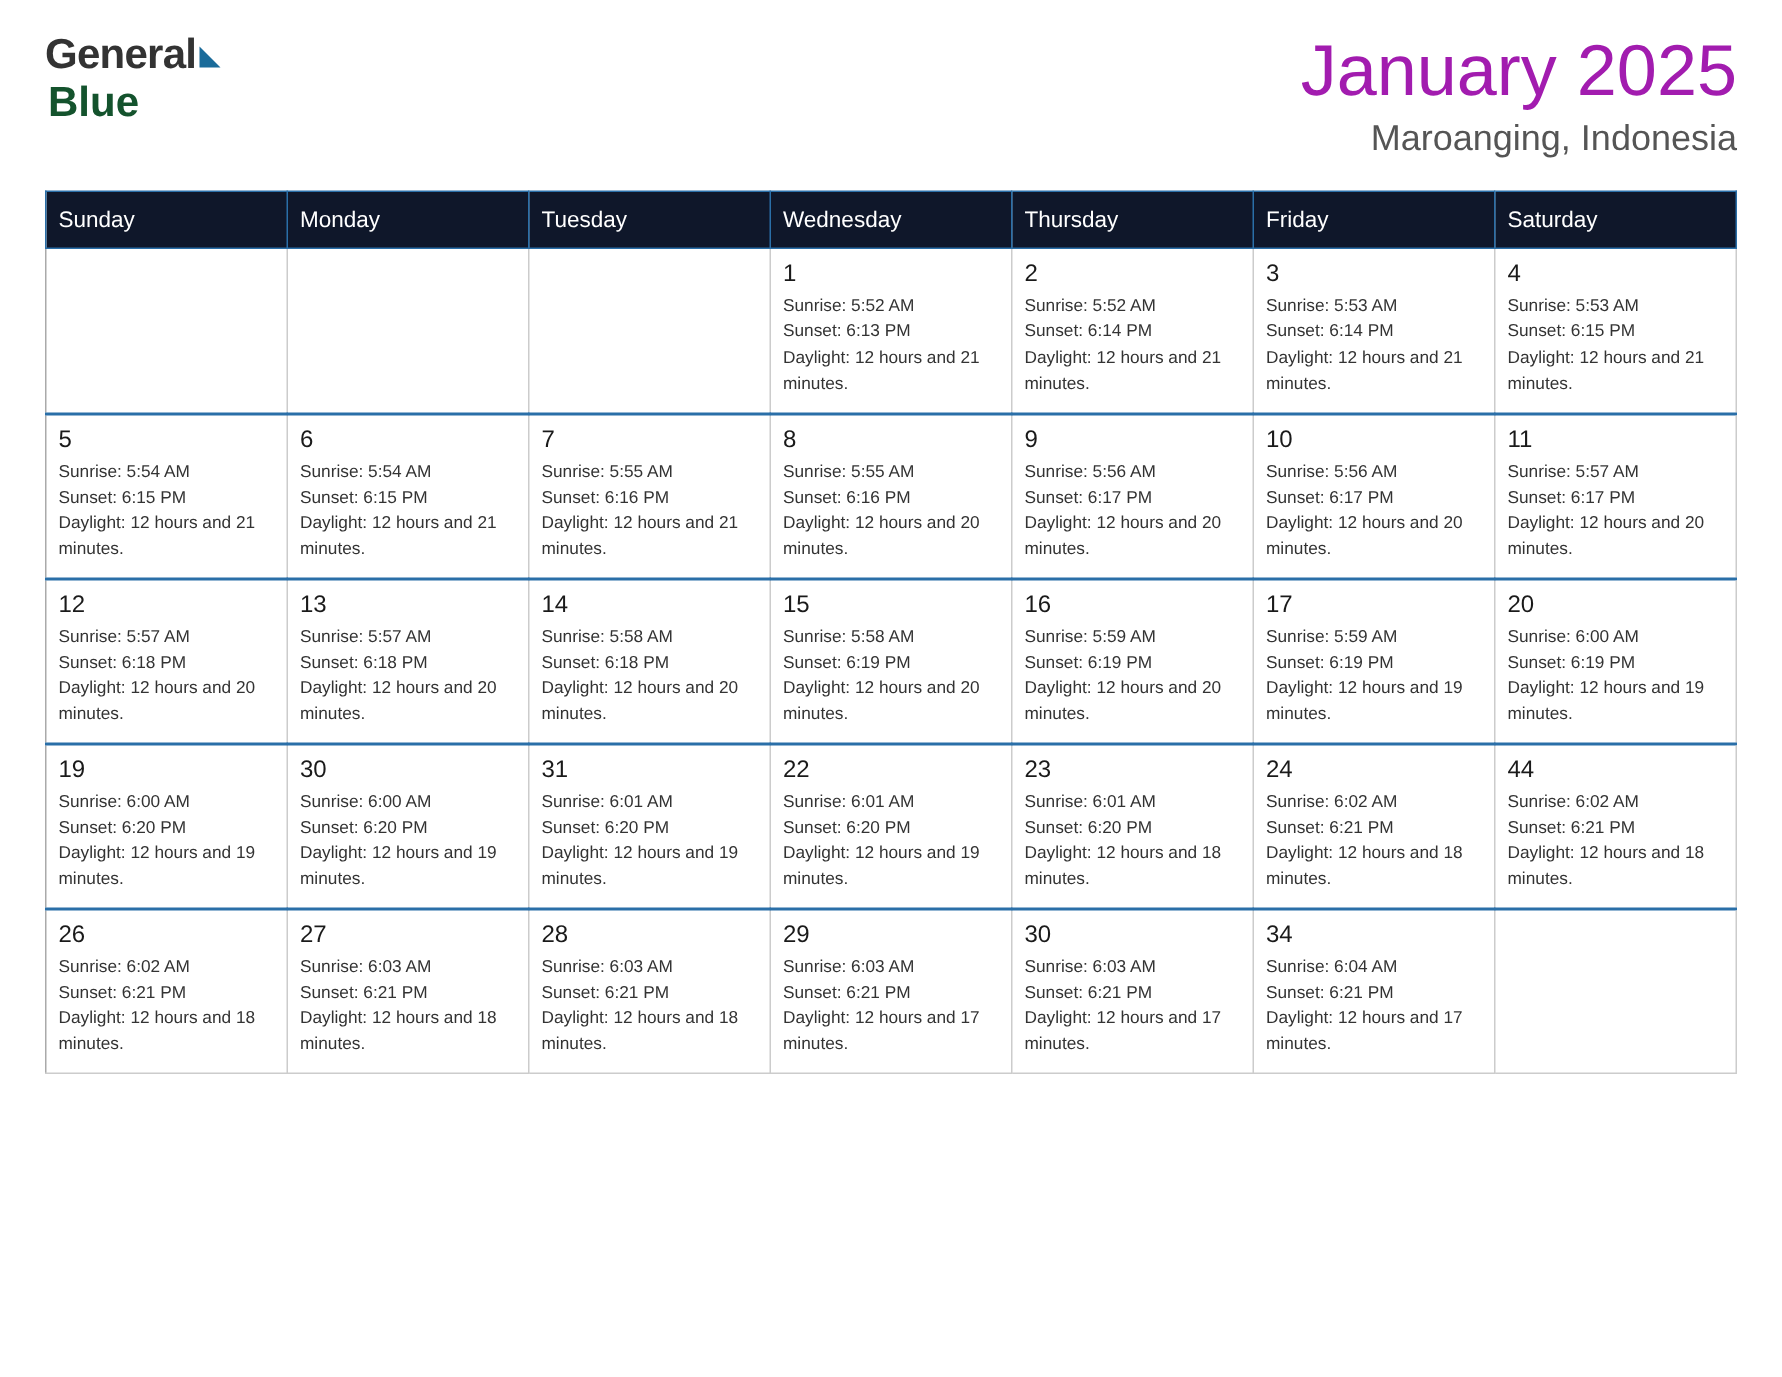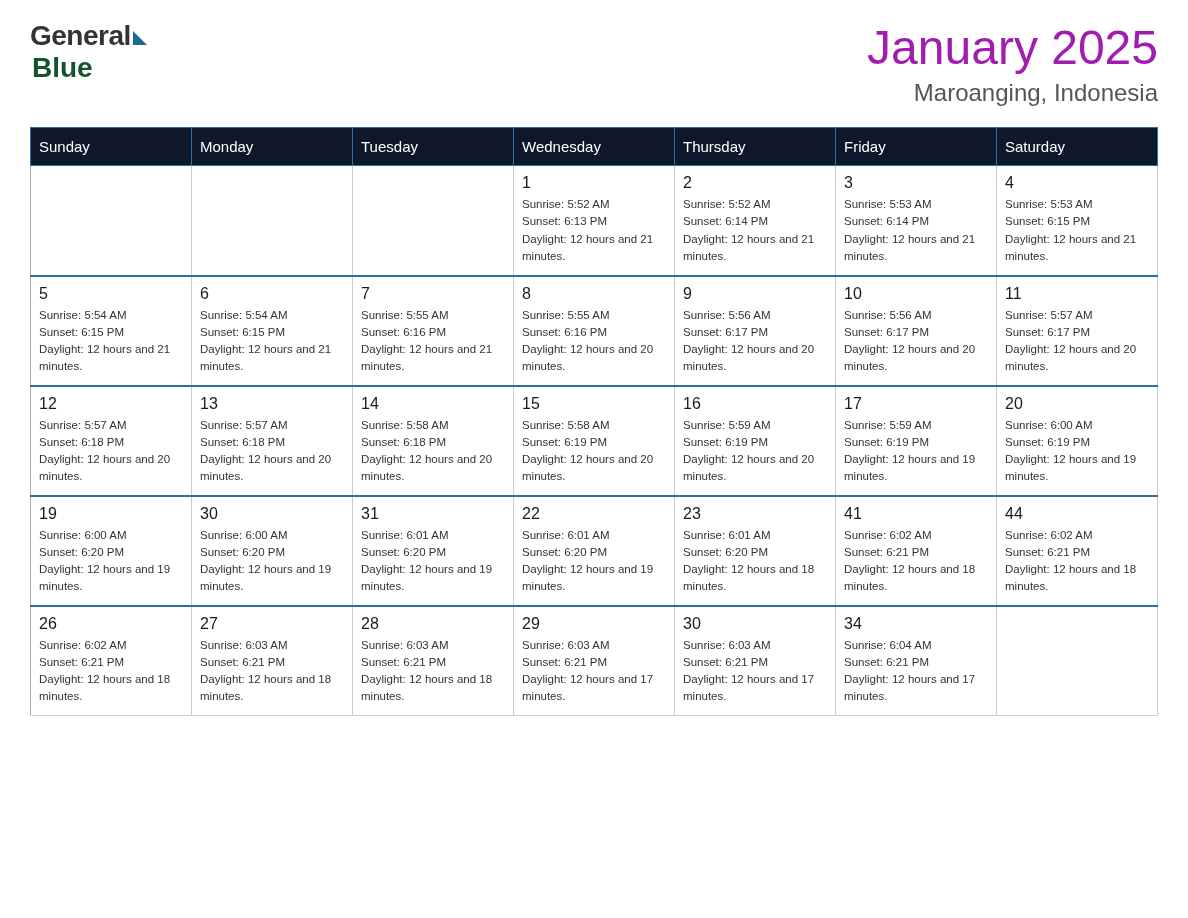--- a/index.html
+++ b/index.html
@@ -279,21 +279,21 @@
 Sunset: 6:20 PM
 Daylight: 12 hours and 19 minutes.</div>
         </td>
         <td>
           <span class="day-number">23</span>
           <div class="day-info" style="white-space: pre-line;">Sunrise: 6:01 AM
 Sunset: 6:20 PM
 Daylight: 12 hours and 18 minutes.</div>
         </td>
         <td>
-          <span class="day-number">41</span>
+          <span class="day-number">24</span>
           <div class="day-info" style="white-space: pre-line;">Sunrise: 6:02 AM
 Sunset: 6:21 PM
 Daylight: 12 hours and 18 minutes.</div>
         </td>
         <td>
           <span class="day-number">44</span>
           <div class="day-info" style="white-space: pre-line;">Sunrise: 6:02 AM
 Sunset: 6:21 PM
 Daylight: 12 hours and 18 minutes.</div>
         </td>

